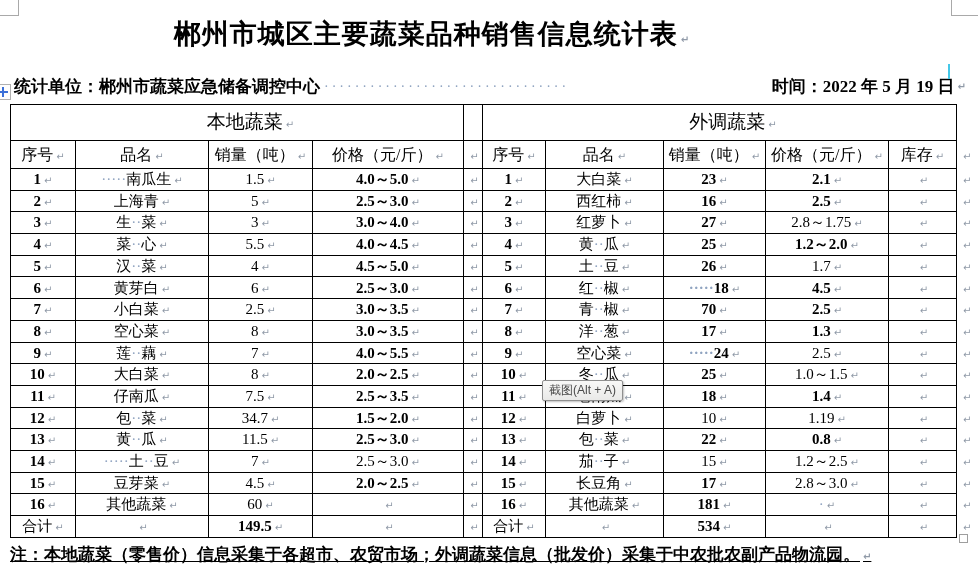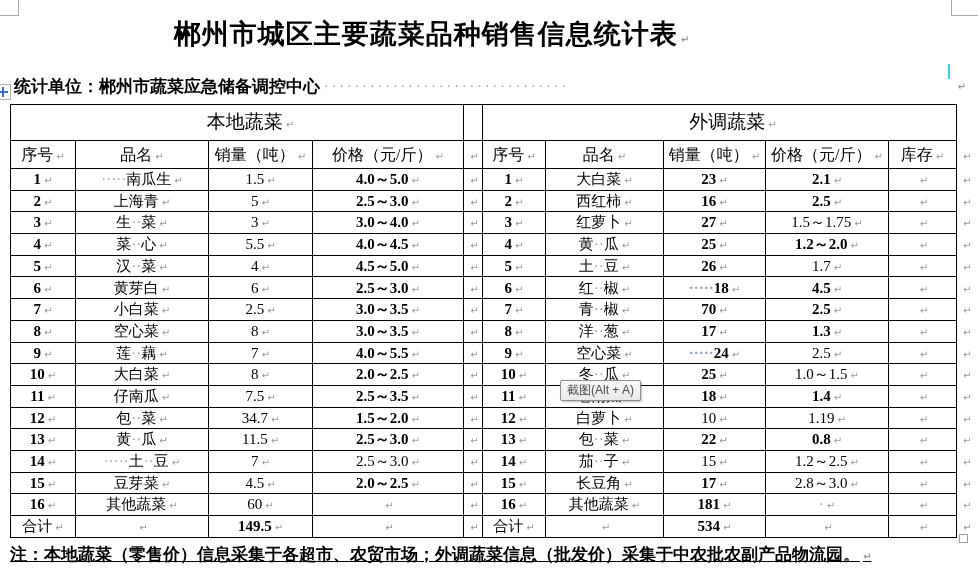--- a/index.html
+++ b/index.html
@@ -34,37 +34,38 @@
   #main-table tr.hd-row{height:28px;}
   #main-table tr.hd-row td{font-size:16px;margin-left:8px;}
   #main-table tr.data-row{height:21.7px;}
   .tx.b{font-weight:bold;}
   .dots{color:#8fa3c0;}
   .mark{color:#909aa8;font-family:"DejaVu Sans",sans-serif;font-size:10px;margin-left:3px;}
   
   #snip-tooltip{position:absolute;left:542px;top:380px;height:19px;line-height:19px;padding:0 6px;
               border:1px solid #8f8f8f;background:linear-gradient(#f8f8f7,#e9e9e8);
               font-family:"Liberation Sans",sans-serif;font-size:12px;color:#4a4a4a;
-              box-shadow:1px 1px 2px rgba(0,0,0,0.25);border-radius:2px;z-index:5;white-space:nowrap;margin-left:18px;}
+              box-shadow:1px 1px 2px rgba(0,0,0,0.25);border-radius:2px;z-index:5;white-space:nowrap;}
   
   #resize-handle{position:absolute;left:959px;top:534px;width:7px;height:7px;border:1px solid #9e9e9e;background:#fff;}
   
   #footnote{position:absolute;left:10px;top:543px;width:960px;font-size:17px;font-weight:bold;white-space:nowrap;text-decoration:underline;}
 </style>
 </head>
 <body>
 
 <div class="corner" id="corner-tl"></div>
 <div class="corner" id="corner-tr"></div>
 
 <div id="doc-title"><span>郴州市城区主要蔬菜品种销售信息统计表</span><span class="mark">↵</span></div>
 
 <div id="meta-line">
   <span>统计单位：郴州市蔬菜应急储备调控中心</span>
   <span class="leader">································</span>
+  <span>时间：2022 年 5 月 19 日</span>
   <span class="mark">↵</span>
 </div>
 <div id="caret"></div>
 
 <div id="move-handle">
   <div class="h-bar"></div>
   <div class="v-bar"></div>
 </div>
 
 <table id="main-table">
@@ -129,21 +130,21 @@
       </tr>
       <tr class="data-row">
         <td><span class="tx b">3</span><span class="mark">↵</span></td>
         <td><span class="tx">生<span class="dots">··</span>菜</span><span class="mark">↵</span></td>
         <td><span class="tx">3</span><span class="mark">↵</span></td>
         <td><span class="tx b">3.0～4.0</span><span class="mark">↵</span></td>
         <td class="sp"><span class="mark">↵</span></td>
         <td><span class="tx b">3</span><span class="mark">↵</span></td>
         <td><span class="tx">红萝卜</span><span class="mark">↵</span></td>
         <td><span class="tx b">27</span><span class="mark">↵</span></td>
-        <td><span class="tx">1.5～1.75</span><span class="mark">↵</span></td>
+        <td><span class="tx">2.8～1.75</span><span class="mark">↵</span></td>
         <td><span class="mark">↵</span></td>
         <td class="out"><span class="mark">↵</span></td>
       </tr>
       <tr class="data-row">
         <td><span class="tx b">4</span><span class="mark">↵</span></td>
         <td><span class="tx">菜<span class="dots">··</span>心</span><span class="mark">↵</span></td>
         <td><span class="tx">5.5</span><span class="mark">↵</span></td>
         <td><span class="tx b">4.0～4.5</span><span class="mark">↵</span></td>
         <td class="sp"><span class="mark">↵</span></td>
         <td><span class="tx b">4</span><span class="mark">↵</span></td>

